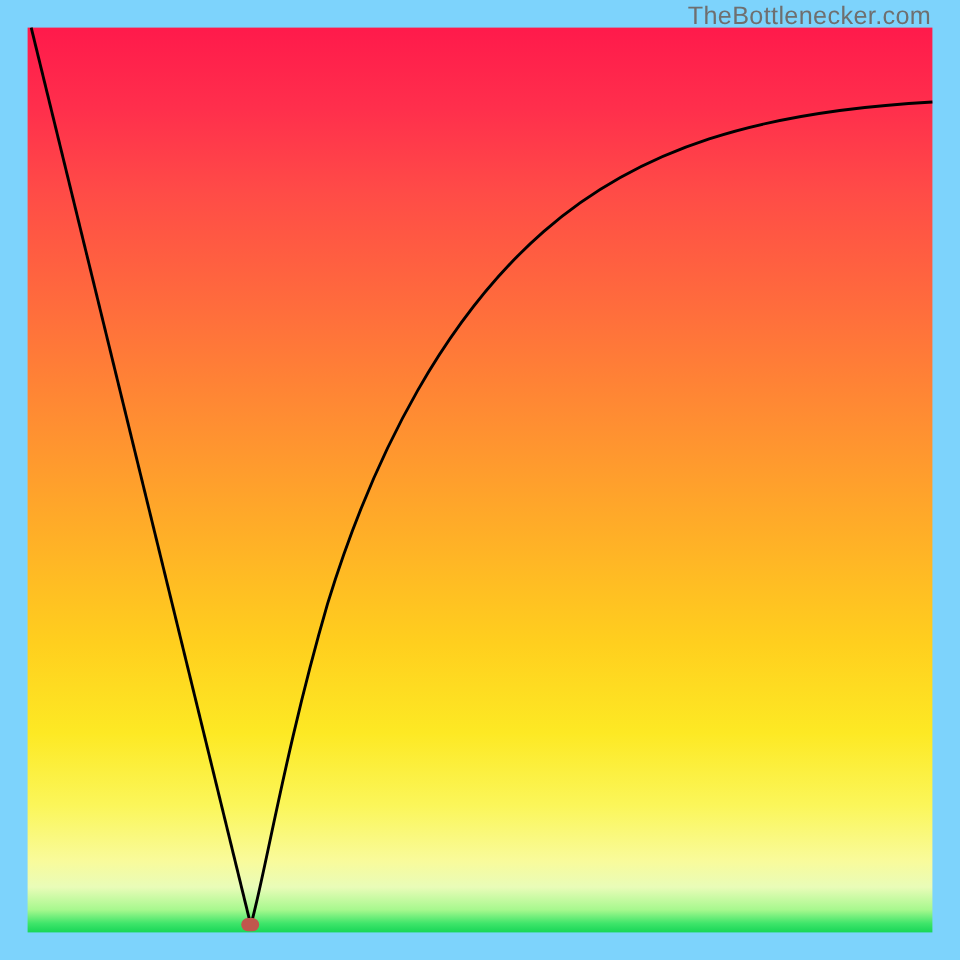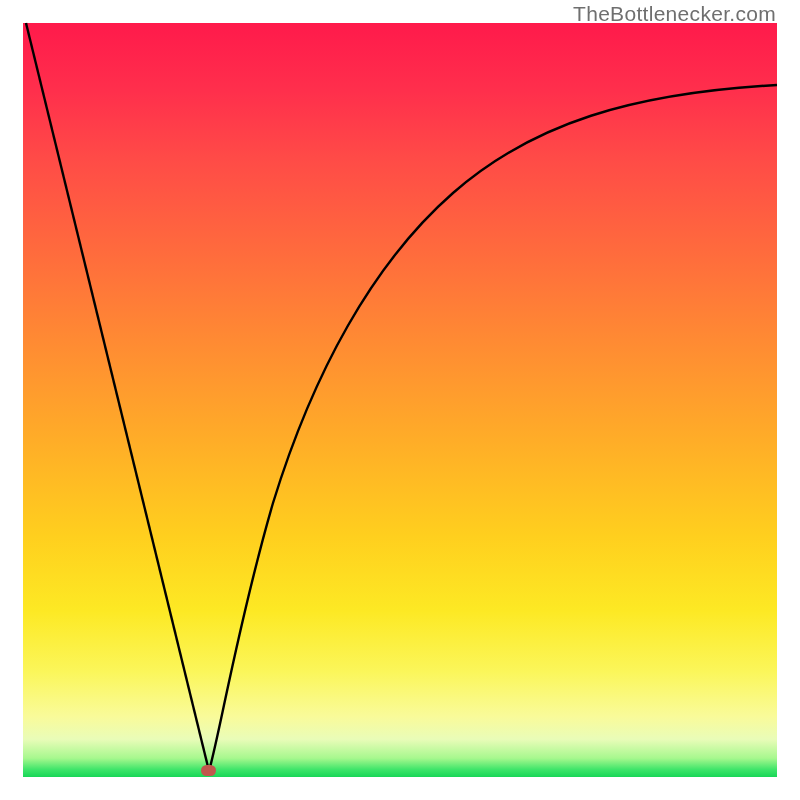--- a/index.html
+++ b/index.html
@@ -8,21 +8,21 @@
     width: 800px;
     height: 800px;
     background: #000;
     font-family: Arial, Helvetica, sans-serif;
     overflow: hidden;
   }
   .frame {
     position: relative;
     width: 800px;
     height: 800px;
-    background: #ffffff;
+    background: #7dd3fc;
   }
   .plot {
     position: absolute;
     left: 23px;
     top: 23px;
     width: 754px;
     height: 754px;
     
     background: linear-gradient(
       to bottom,

